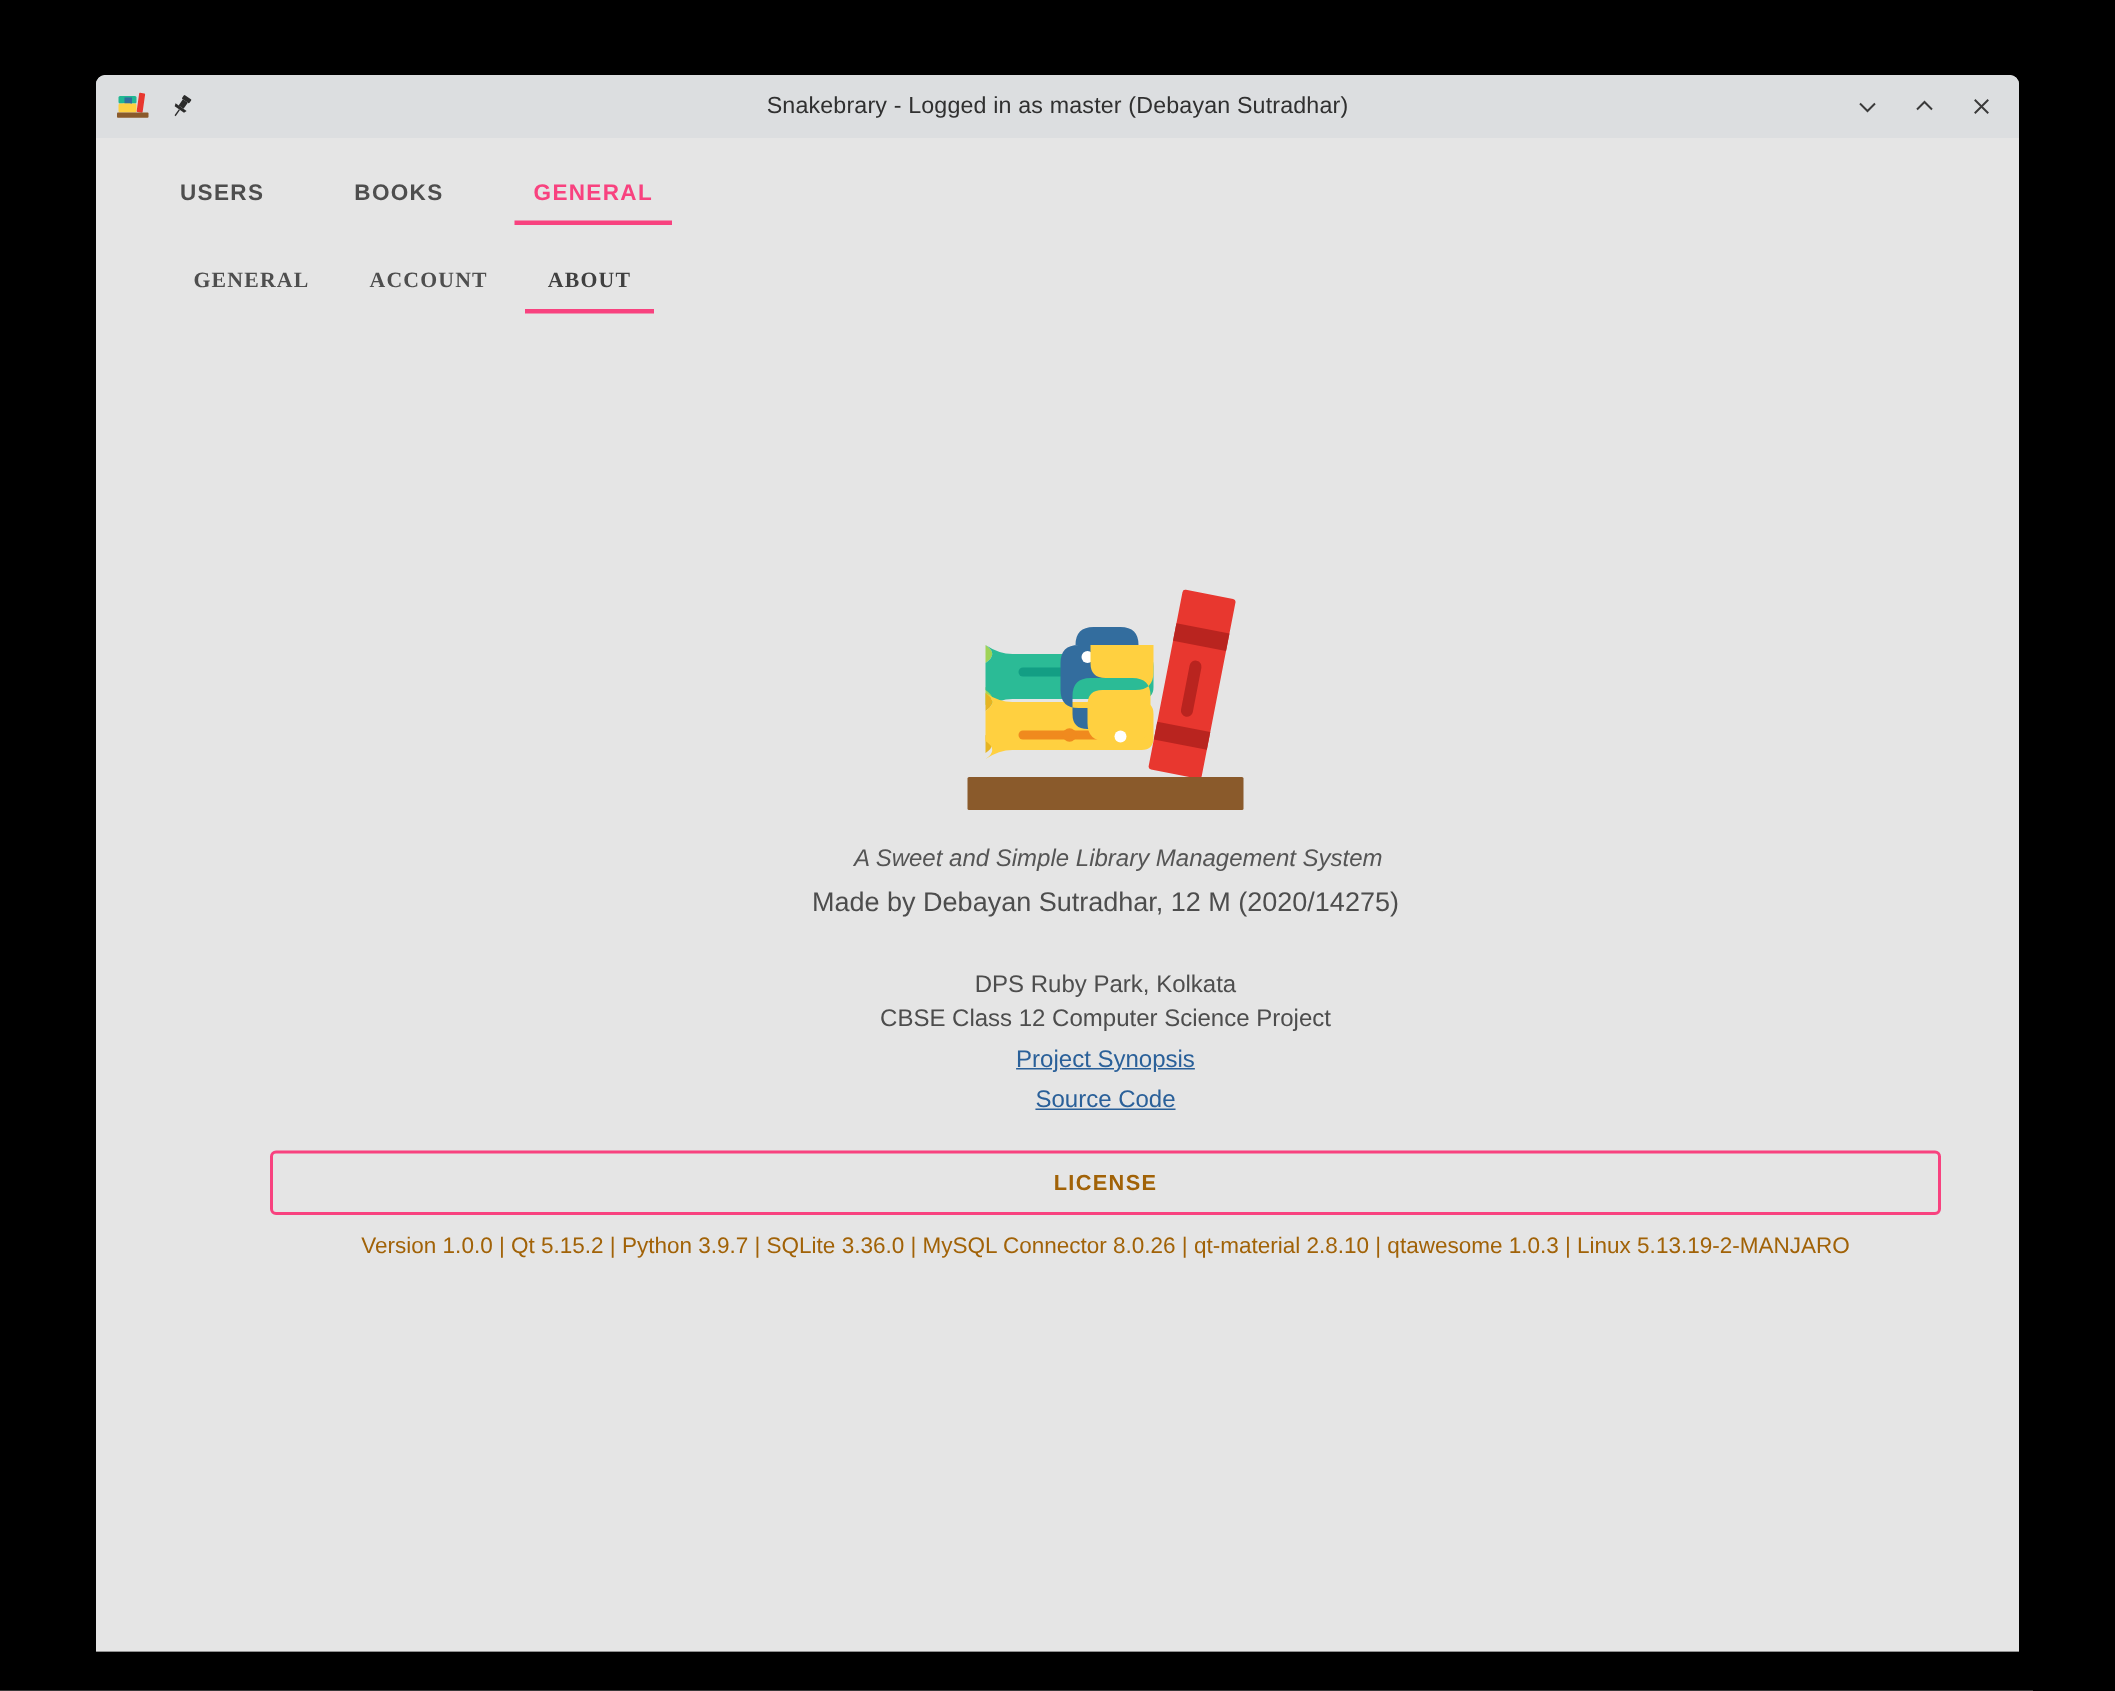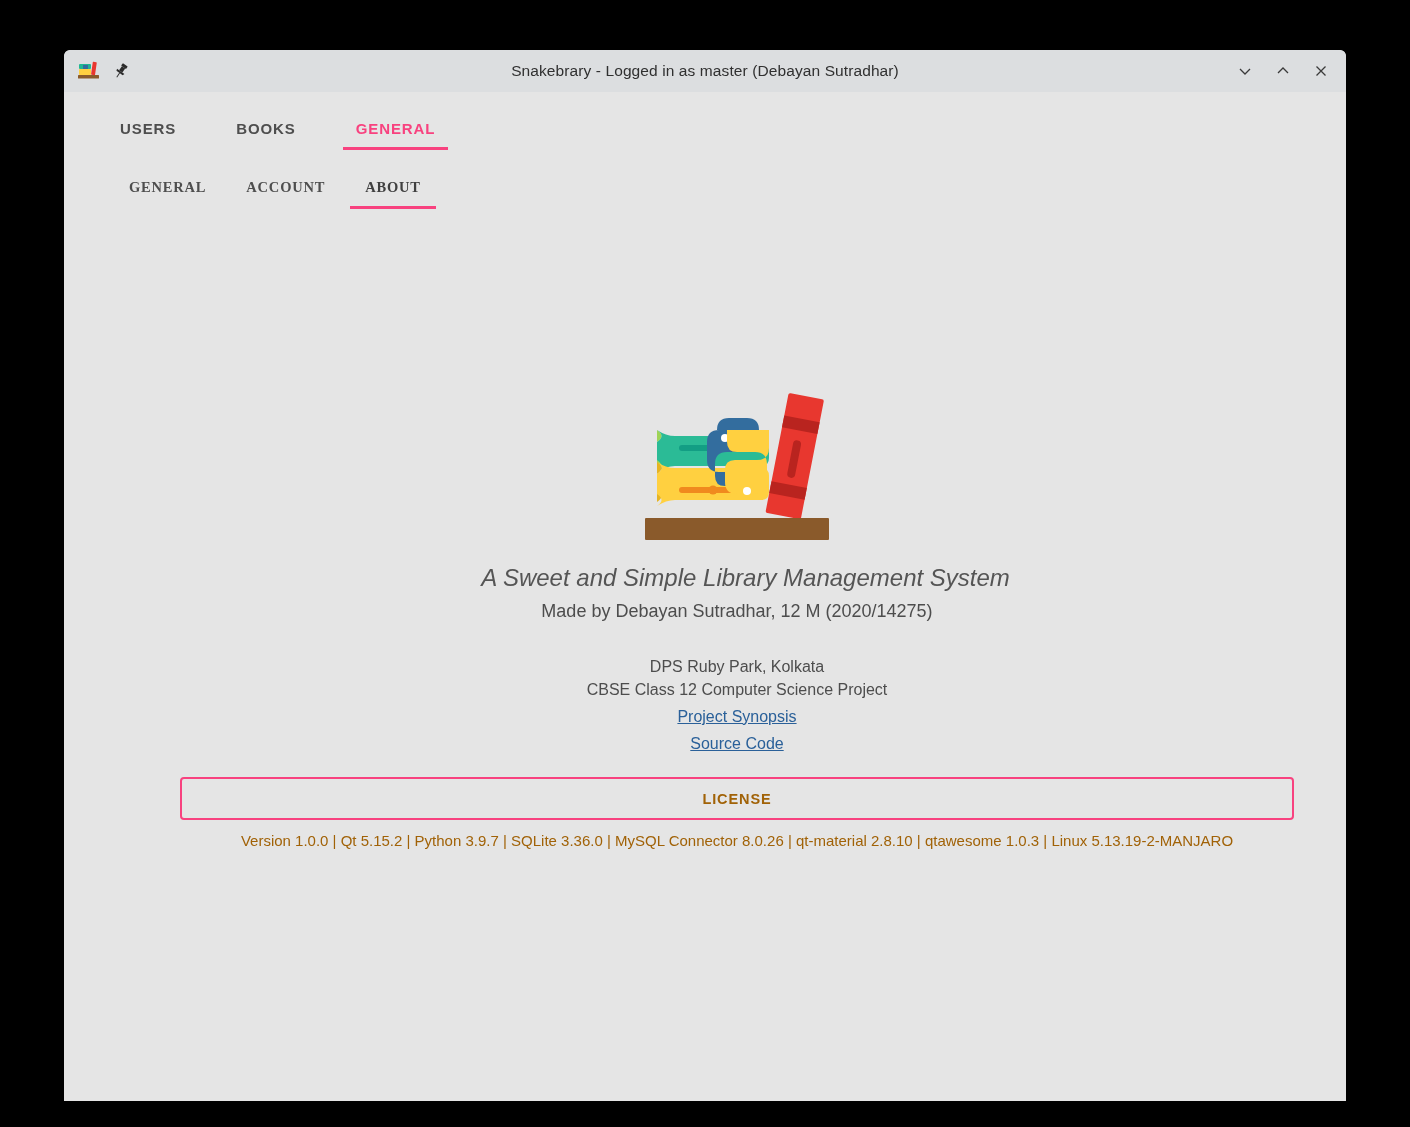--- a/index.html
+++ b/index.html
@@ -150,21 +150,21 @@
     height: 162px;
     display: block;
   }
   #app-name {
     font-size: 33px;
     color: #4f4f4f;
     margin-top: 14px;
     letter-spacing: -0.2px;
   }
   #tagline {
-    font-size: 24px;
+    font-size: 16px;
     font-style: italic;
     color: #555555;
     margin-top: 12px;
     margin-left: 17px;
   }
   #author {
     font-size: 18px;
     color: #4d4d4d;
     margin-top: 9px;
   }

